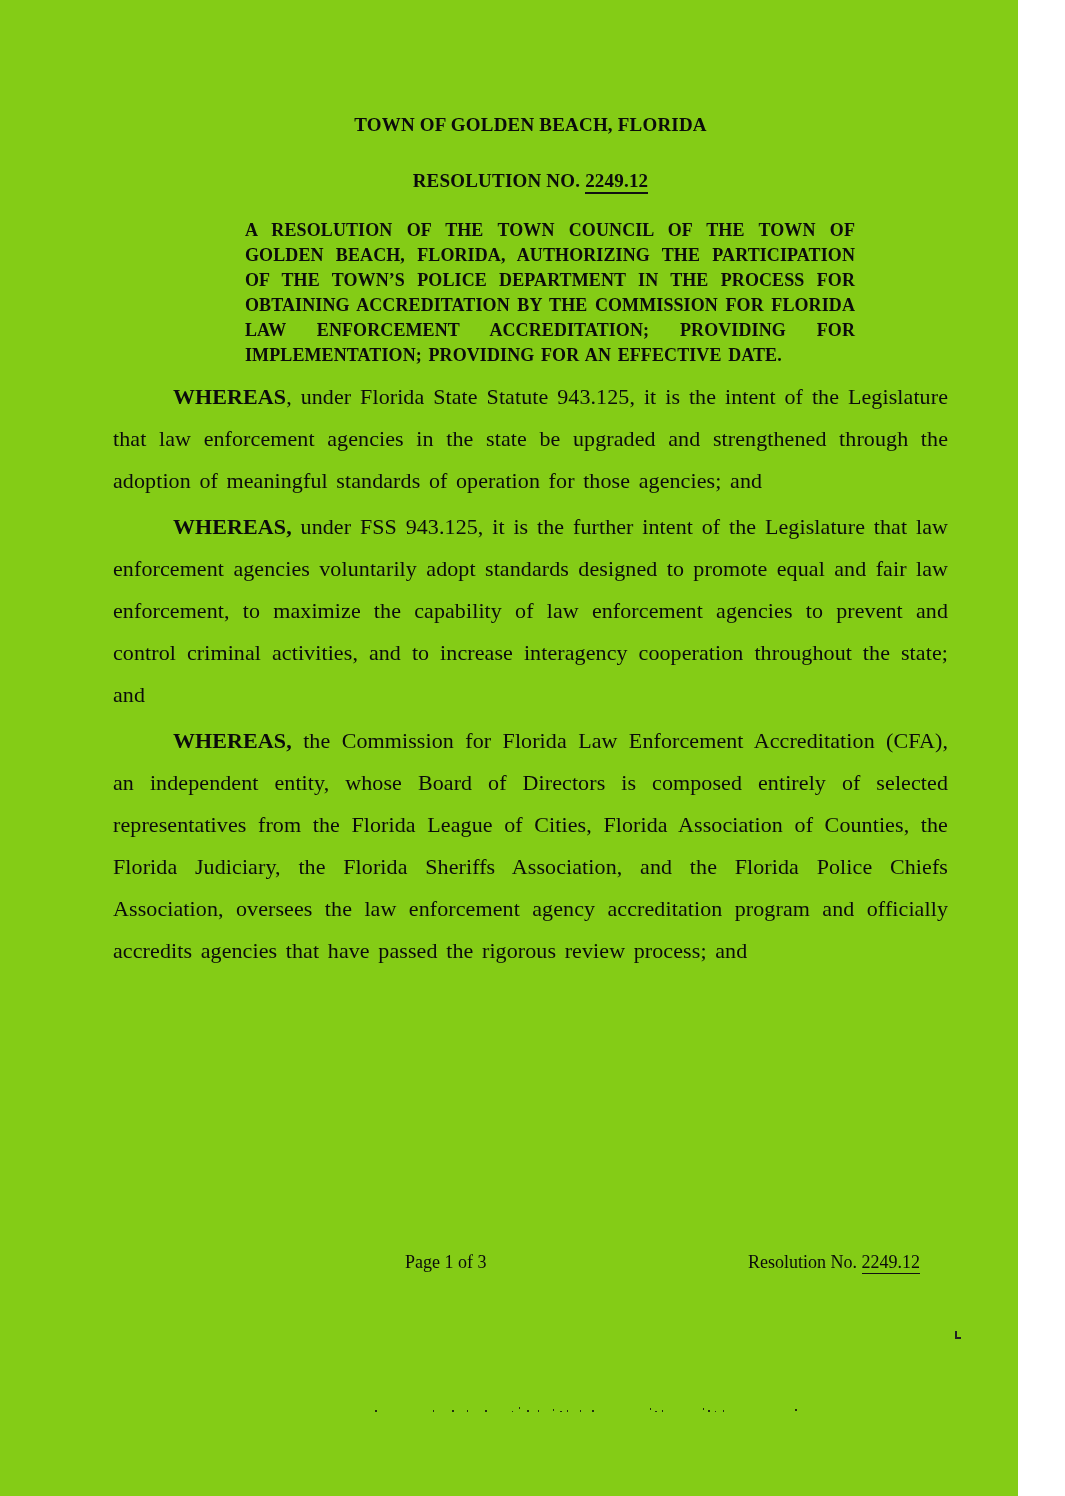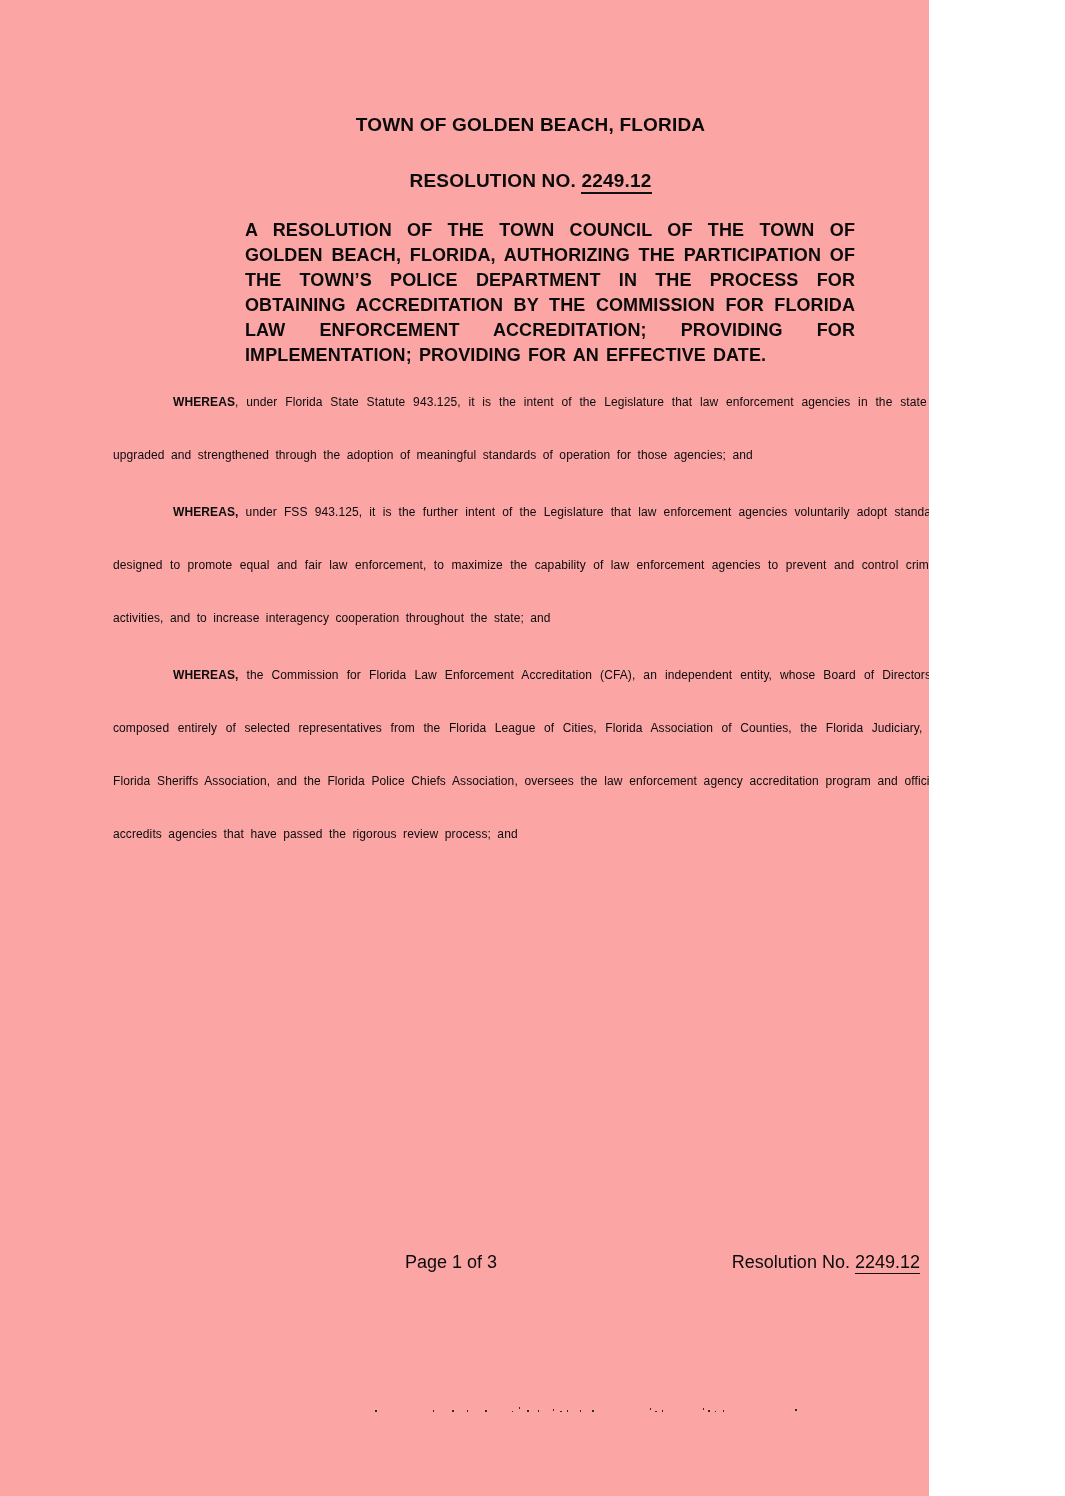--- a/index.html
+++ b/index.html
@@ -2,24 +2,24 @@
 <html><head>
 <meta charset="utf-8">
 <style>
   html, body {
     margin: 0;
     padding: 0;
     background: #ffffff;
   }
   .page {
     position: relative;
-    width: 929px;
+    width: 1018px;
     height: 1496px;
-    background: #fca5a5;
-    font-family: Liberation Sans, sans-serif;
+    background: #84cc16;
+    font-family: Liberation Serif, serif;
     color: #0b0b0b;
     overflow: hidden;
   }
   .content {
     position: absolute;
     left: 113px;
     top: 0;
     width: 835px;
   }
   .doc-title {
@@ -47,22 +47,22 @@
     width: 610px;
     font-weight: bold;
     font-size: 18px;
     line-height: 25px;
     text-align: justify;
     word-spacing: 2px;
     letter-spacing: 0.1px;
   }
   .para {
     margin: 0 0 4px 0;
-    font-size: 12px;
-    line-height: 53px;
+    font-size: 22px;
+    line-height: 42px;
     text-align: justify;
     text-indent: 60px;
     word-spacing: 3px;
     letter-spacing: 0.1px;
   }
   .para-first {
     margin-top: 6px;
   }
   .lead {
     font-weight: bold;

